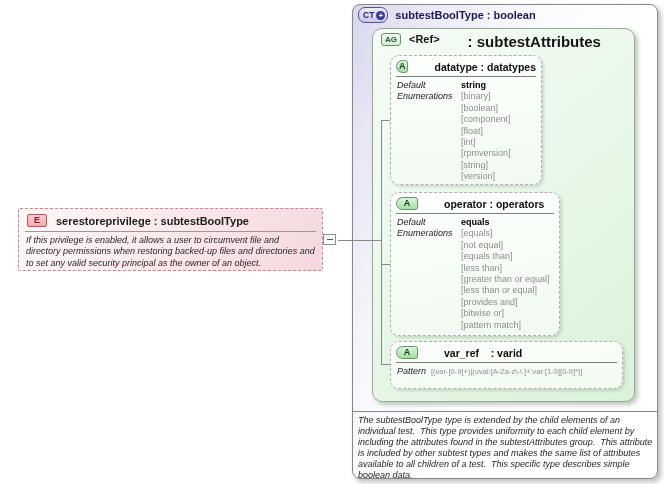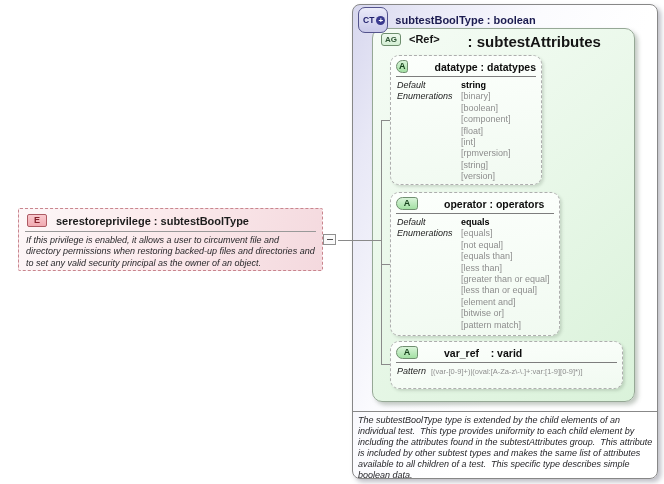--- a/index.html
+++ b/index.html
@@ -34,21 +34,21 @@
 
   
   .ct-box {
     position:absolute; left:352px; top:4px; width:306px; height:475px;
     border:1px solid #878787; border-radius:8px;
     background:linear-gradient(113deg,#d7d7ee 0%,#e8e8f6 14%,#fbfbfe 38%,#ffffff 60%);
     box-shadow:3px 3px 5px rgba(90,90,110,0.40);
   }
   .ct-header { position:absolute; left:358px; top:7px; display:flex; align-items:center; gap:7px; z-index:4; }
   .ct-badge {
-    display:flex; align-items:center; gap:2px; height:26px; padding:0 2px 0 4px;
+    display:flex; align-items:center; gap:2px; height:16px; padding:0 2px 0 4px;
     border:1px solid #53538c; border-radius:7px;
     background:linear-gradient(#ebebf9,#c9c9e9);
     color:#20206b; font-size:8.5px; font-weight:bold;
   }
   .plus-circle {
     width:9px; height:9px; border-radius:50%; background:#3a3a8e; color:#fff;
     font-size:8px; font-weight:bold; line-height:9px; text-align:center;
   }
   .ct-title { font-size:11px; font-weight:bold; color:#1b1b50; }
 
@@ -185,21 +185,21 @@
       </div>
       <div class="attr-values">
         <div class="val-default">equals</div>
         <div class="enum-list">
             <div>[equals]</div>
             <div>[not equal]</div>
             <div>[equals than]</div>
             <div>[less than]</div>
             <div>[greater than or equal]</div>
             <div>[less than or equal]</div>
-            <div>[element and]</div>
+            <div>[provides and]</div>
             <div>[bitwise or]</div>
             <div>[pattern match]</div>
           </div>
       </div>
     </div>
   </div>
 
   <div class="attr-box attr-varref">
     <div class="attr-header">
       <div class="a-badge">A</div>

